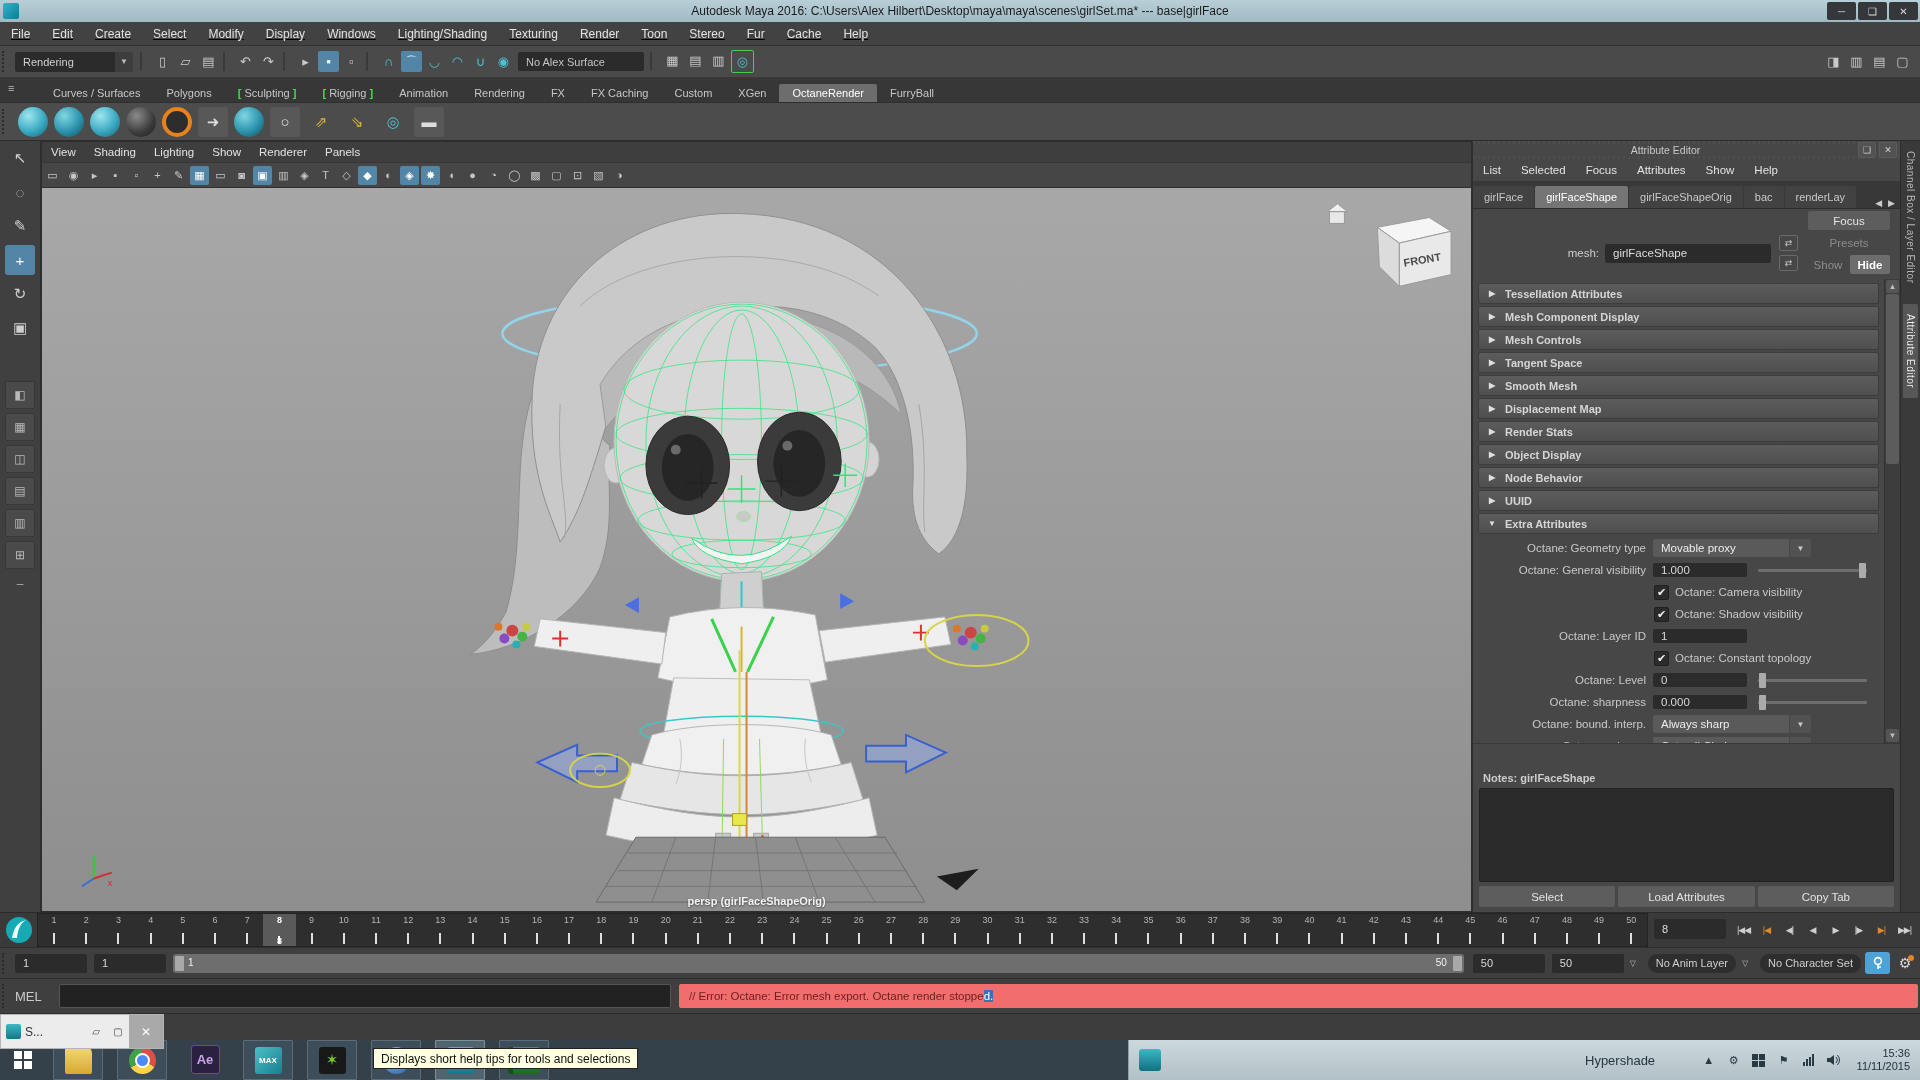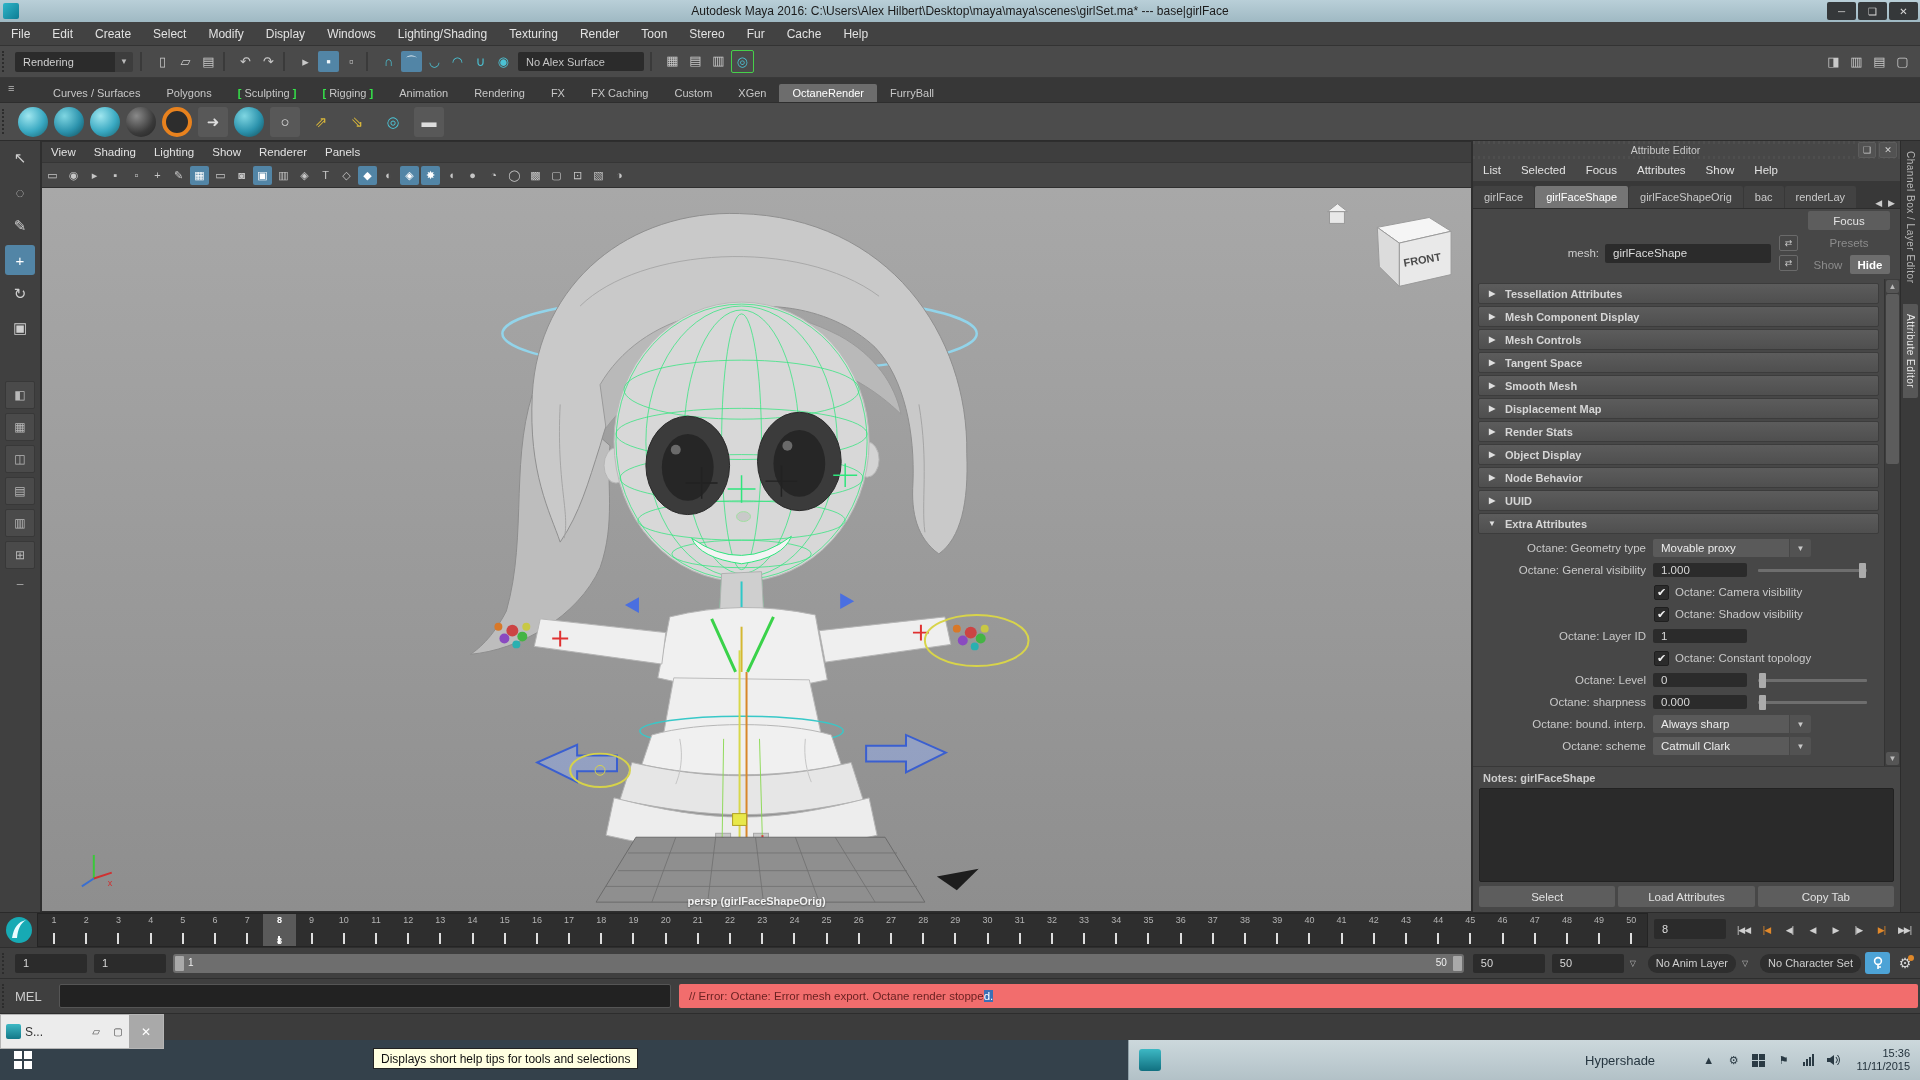--- a/index.html
+++ b/index.html
@@ -9,21 +9,21 @@
   
   .titlebar{height:22px;background:linear-gradient(#b9cfd8,#9fb9c3);display:flex;align-items:center;
     color:#1b1b1b;font-size:12px;position:relative;}
   .titlebar .appicon{width:16px;height:16px;margin-left:3px;background:linear-gradient(135deg,#2fb5c9,#0e7d94);border-radius:2px;}
   .titlebar .ttext{position:absolute;left:0;right:0;text-align:center;}
   .winbtns{margin-left:auto;display:flex;z-index:2;}
   .winbtn{width:29px;height:18px;margin-right:2px;background:#35383a;color:#d8d8d8;font-size:10px;
     display:flex;align-items:center;justify-content:center;border-radius:2px;}
 
   
-  .menubar{height:23px;background:#424242;display:flex;align-items:center;border-bottom:1px solid #333;}
+  .menubar{height:23px;background:#424242;display:flex;align-items:center;border-bottom:1px solid #333;text-decoration:underline;}
   .mi{padding:0 11px;font-size:12px;color:#e2e2e2;line-height:22px;}
 
   
   .statusline{height:31px;background:#4a4a4a;display:flex;align-items:center;border-bottom:1px solid #393939;}
   .grip{width:9px;height:70%;margin:0 2px;border-left:2px dotted #2c2c2c;}
   .sep{width:6px;height:60%;border-left:2px solid #3a3a3a;margin:0 3px;}
   .mode{width:92px;height:20px;background:#2b2b2b;color:#d0d0d0;font-size:11px;display:flex;align-items:center;
     padding-left:8px;border-radius:2px 0 0 2px;}
   .mode-arrow{width:18px;height:20px;background:#3d3d3d;color:#bbb;font-size:8px;display:flex;align-items:center;
     justify-content:center;border-radius:0 2px 2px 0;margin-right:4px;}
@@ -115,21 +115,21 @@
   .xfield{width:86px;height:14px;background:#2b2b2b;color:#d8d8d8;display:flex;align-items:center;padding-left:8px;border-radius:2px;}
   .xdrop{width:128px;height:18px;background:#5a5a5a;color:#ececec;display:flex;align-items:center;padding-left:8px;border-radius:2px 0 0 2px;}
   .xdroparrow{width:21px;height:18px;background:#525252;color:#c9c9c9;font-size:8px;display:flex;align-items:center;justify-content:center;
     border-radius:0 2px 2px 0;margin-left:1px;}
   .xslider{flex:1;height:3px;background:#6e6e6e;margin:0 12px 0 11px;position:relative;border-radius:1px;}
   .xhandle{position:absolute;top:-6px;width:7px;height:15px;background:#ababab;border-radius:1px;}
   .xcheckrow{margin-left:176px;display:flex;align-items:center;gap:6px;}
   .xcheck{width:13px;height:13px;background:#2b2b2b;border:1px solid #1f1f1f;color:#f0f0f0;font-size:11px;line-height:12px;
     text-align:center;border-radius:2px;}
   .ae-notes{border-top:1px solid #383838;padding:3px 6px 0 6px;}
-  .notes-label{color:#cdcdcd;font-weight:bold;font-size:11px;padding:2px 2px 4px 4px;}
+  .notes-label{color:#cdcdcd;font-weight:bold;font-size:11px;padding:2px 2px 4px 4px;margin-top:23px;}
   .notes-box{height:92px;background:#2a2a2a;border:1px solid #222;border-radius:2px;}
   .ae-footer{display:flex;gap:3px;padding:4px 6px 5px 6px;}
   .ae-footer .fbtn{flex:1;height:21px;background:#5d5d5d;color:#e2e2e2;font-size:11.5px;display:flex;align-items:center;
     justify-content:center;border-radius:2px;}
 
   .sidestrip{width:19px;background:#3a3a3a;display:flex;flex-direction:column;align-items:center;border-left:1px solid #2c2c2c;}
   .vtab{writing-mode:vertical-rl;font-size:10px;color:#b8b8b8;padding:10px 2px;letter-spacing:.5px;}
   .vtab.active{background:#575757;color:#e8e8e8;border-radius:0 2px 2px 0;margin-top:10px;}
 
   
@@ -933,20 +933,46 @@
   <div class="taskbar">
     <div class="tb-dark">
       <div class="startbtn">
         <svg width="18" height="18" viewBox="0 0 18 18">
             <rect x="0" y="0" width="8" height="8" fill="#fff"></rect>
             <rect x="10" y="0" width="8" height="8" fill="#fff"></rect>
             <rect x="0" y="10" width="8" height="8" fill="#fff"></rect>
             <rect x="10" y="10" width="8" height="8" fill="#fff"></rect>
           </svg>
       </div>
+      <div style="display:flex">
+          <div class="tapp open">
+            <div class="ai file-explorer-icon"></div>
+          </div>
+          <div class="tapp open">
+            <div class="ai chrome-icon"></div>
+          </div>
+          <div class="tapp">
+            <div class="ai after-effects-icon">Ae</div>
+          </div>
+          <div class="tapp open">
+            <div class="ai maxapp-icon">MAX</div>
+          </div>
+          <div class="tapp open">
+            <div class="ai fusion-icon">✶</div>
+          </div>
+          <div class="tapp open">
+            <div class="ai globe-app-icon"></div>
+          </div>
+          <div class="tapp on">
+            <div class="ai maya-icon">MAYA</div>
+          </div>
+          <div class="tapp open">
+            <div class="ai book-app-icon"></div>
+          </div>
+        </div>
     </div>
     <div class="tb-light">
       <div class="hs-icon"></div>
       <div class="hs-spacer"></div>
       <div class="hs-label">Hypershade</div>
       <div class="tray">
         <span class="trayic">▲</span>
         <span class="trayic">⚙</span>
         <span class="trayic">
           <svg width="13" height="13" viewBox="0 0 13 13">

